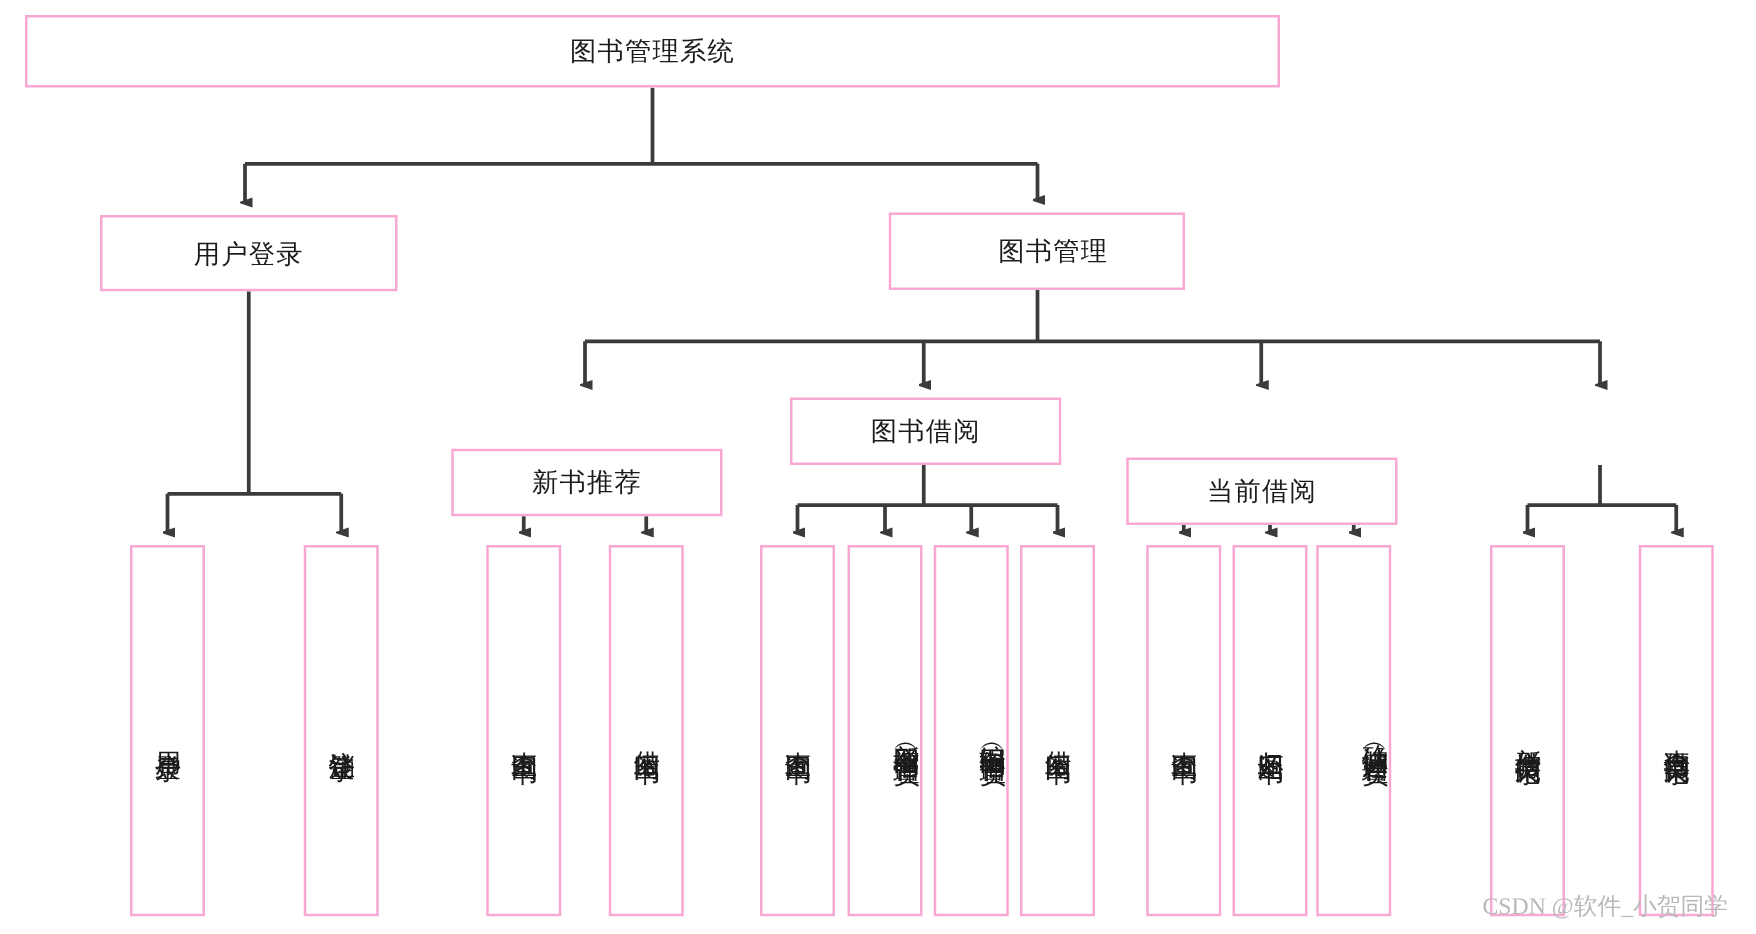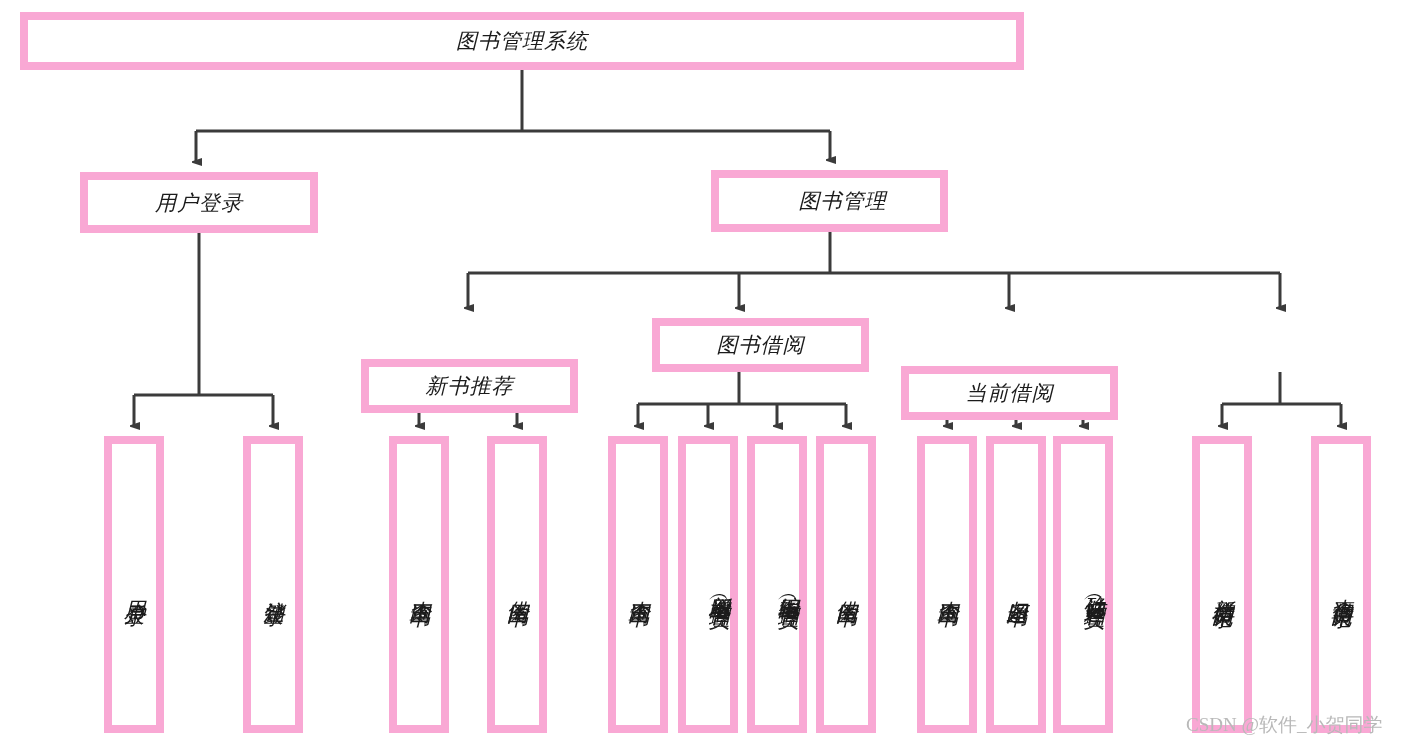--- a/index.html
+++ b/index.html
@@ -22,28 +22,27 @@
     position: absolute;
     left: 0;
     top: 0;
     width: 1405px;
     height: 747px;
     pointer-events: none;
   }
   .node {
     position: absolute;
     box-sizing: border-box;
-    border: 8px solid #f9a8d4;
+    border: 2px solid #f9a8d4;
     background: #ffffff;
     display: flex;
     align-items: center;
     justify-content: center;
     color: #1b1b1b;
     z-index: 2;
-    font-style: italic;
   }
   .node.horiz {
     font-size: 21px;
     letter-spacing: 1px;
   }
   .node.vert {
     writing-mode: vertical-rl;
     text-orientation: upright;
     font-size: 21px;
     letter-spacing: 2px;
@@ -129,21 +128,21 @@
   <div class="node horiz" style="left:80px;top:172px;width:238px;height:61px;">
     <span>用户登录</span>
   </div>
   <div class="node horiz" style="left:711px;top:170px;width:237px;height:62px;padding-left:26px;">
     <span>图书管理</span>
   </div>
 
   <div class="node horiz" style="left:361px;top:318px;width:217px;height:54px;margin-top:41px;">
     <span>新书推荐</span>
   </div>
-  <div class="node horiz" style="left:632px;top:318px;width:217px;height:54px;margin-left:20px;">
+  <div class="node horiz" style="left:632px;top:318px;width:217px;height:54px;">
     <span>图书借阅</span>
   </div>
   <div class="node horiz" style="left:901px;top:318px;width:217px;height:54px;margin-top:48px;">
     <span>当前借阅</span>
   </div>
 
   <div class="node vert" style="left:104px;top:436px;width:60px;height:297px;align-items:center;">
     <span>用户登录</span>
   </div>
   <div class="node vert" style="left:243px;top:436px;width:60px;height:297px;align-items:center;">

